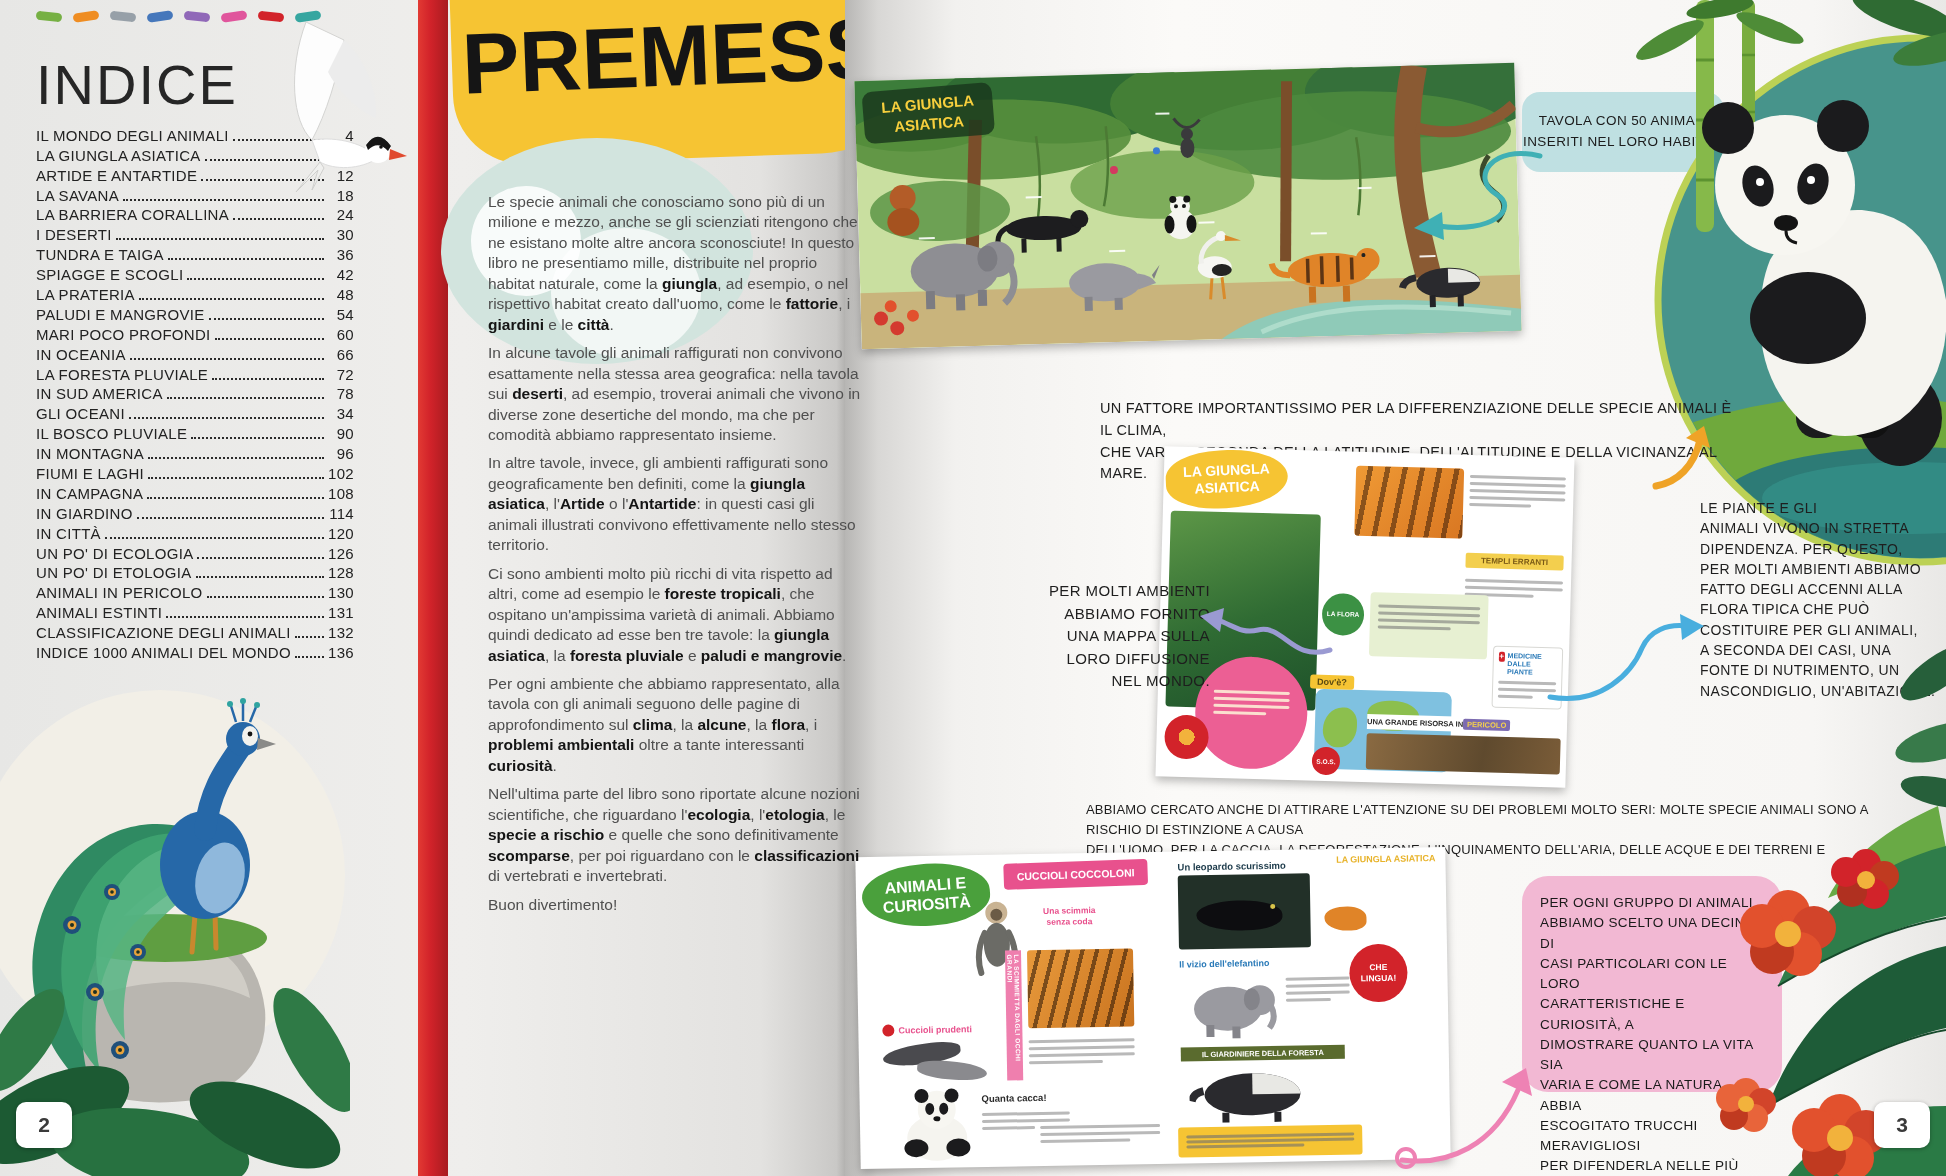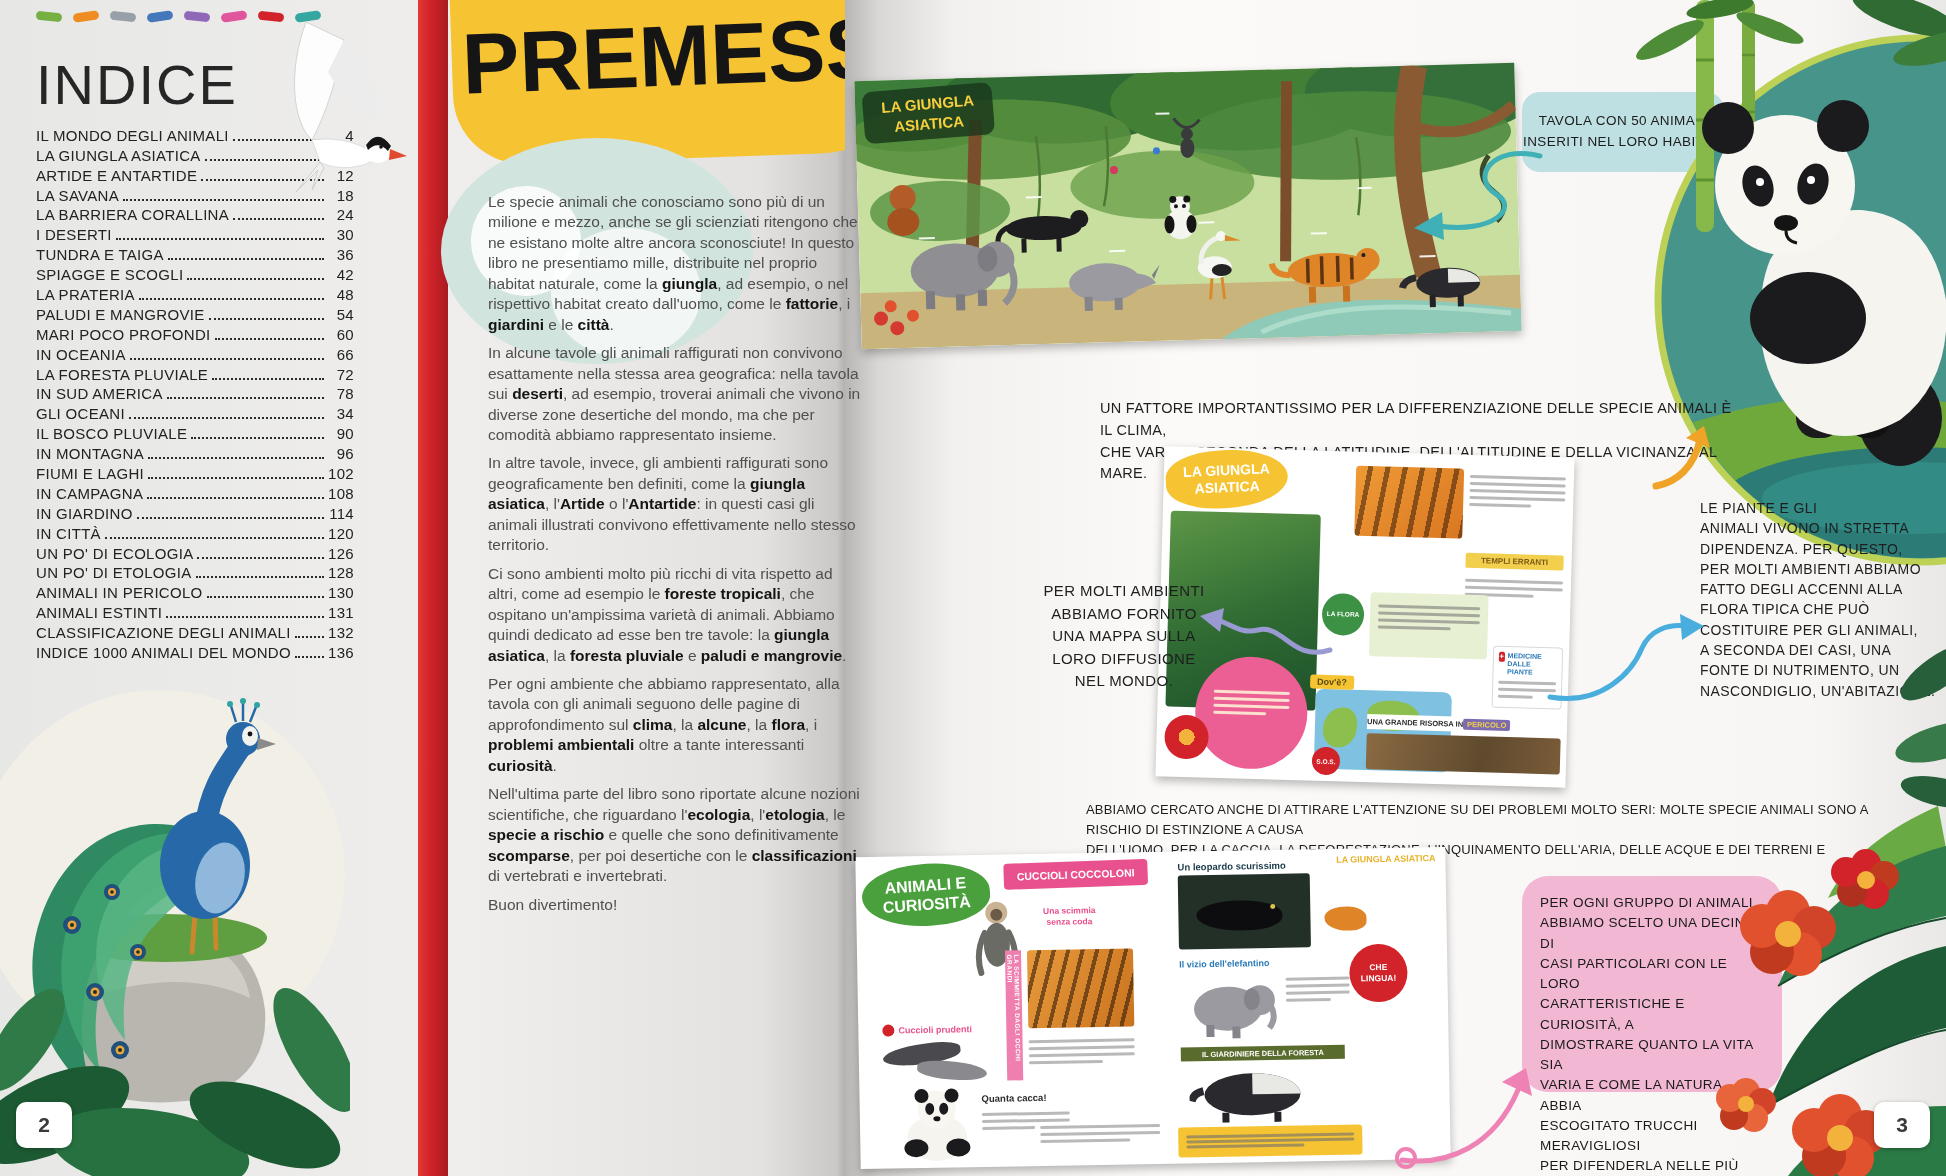--- a/index.html
+++ b/index.html
@@ -46,21 +46,21 @@
   .mp2{left:1160px;top:452px;width:410px;height:330px;transform:rotate(1.6deg);}
   .mp3{left:858px;top:852px;width:590px;height:312px;transform:rotate(-1deg);}
   .mp2 > div, .mp3 > div{position:absolute;}
   
   .tl{height:3px;background:#b9b9b9;border-radius:2px;margin:4px 0;}
   .tl.dark{background:#6f6f6f;}
   
   .bubble{position:absolute;left:1522px;top:92px;width:202px;height:80px;background:#bfe0e2;border-radius:18px;
     display:flex;align-items:center;justify-content:center;text-align:center;font-size:13.5px;line-height:1.55;color:#1c1c1c;}
   .clima-text{position:absolute;left:1100px;top:398px;width:640px;font-size:14.5px;line-height:1.5;color:#1e1e1e;letter-spacing:.3px;}
-  .callout-mappa{position:absolute;left:1038px;top:580px;width:172px;text-align:center;font-size:15px;line-height:1.5;color:#1e1e1e;}
+  .callout-mappa{position:absolute;left:1038px;top:580px;width:172px;text-align:right;font-size:15px;line-height:1.5;color:#1e1e1e;}
   .callout-piante{position:absolute;left:1700px;top:498px;width:240px;font-size:14px;line-height:1.45;color:#1e1e1e;}
   .problemi-text{position:absolute;left:1086px;top:800px;width:832px;font-size:13px;line-height:1.55;color:#1e1e1e;letter-spacing:.2px;}
   .pink-callout{position:absolute;left:1522px;top:876px;width:260px;height:216px;background:#f2b8d3;border-radius:26px;
     box-sizing:border-box;padding:17px 18px;font-size:13.5px;line-height:1.5;color:#1a1a1a;}
   svg text{font-family:"Liberation Sans",sans-serif;}
 </style>
 </head>
 <body>
 
 <div class="stage">
@@ -234,21 +234,21 @@
     <div class="cloud">
       <div class="puff1"></div>
       <div class="puff2"></div>
     </div>
     <div class="prem-text">
       <p><span>Le specie animali che conosciamo sono più di un milione e mezzo, anche se gli scienziati ritengono che ne esistano molte altre ancora sconosciute! In questo libro ne presentiamo mille, distribuite nel proprio habitat naturale, come la </span><b>giungla</b><span>, ad esempio, o nel rispettivo habitat creato dall'uomo, come le </span><b>fattorie</b><span>, i </span><b>giardini</b><span> e le </span><b>città</b><span>.</span></p>
       <p><span>In alcune tavole gli animali raffigurati non convivono esattamente nella stessa area geografica: nella tavola sui </span><b>deserti</b><span>, ad esempio, troverai animali che vivono in diverse zone desertiche del mondo, ma che per comodità abbiamo rappresentato insieme.</span></p>
       <p><span>In altre tavole, invece, gli ambienti raffigurati sono geograficamente ben definiti, come la </span><b>giungla asiatica</b><span>, l'</span><b>Artide</b><span> o l'</span><b>Antartide</b><span>: in questi casi gli animali illustrati convivono effettivamente nello stesso territorio.</span></p>
       <p><span>Ci sono ambienti molto più ricchi di vita rispetto ad altri, come ad esempio le </span><b>foreste tropicali</b><span>, che ospitano un'ampissima varietà di animali. Abbiamo quindi dedicato ad esse ben tre tavole: la </span><b>giungla asiatica</b><span>, la </span><b>foresta pluviale</b><span> e </span><b>paludi e mangrovie</b><span>.</span></p>
       <p><span>Per ogni ambiente che abbiamo rappresentato, alla tavola con gli animali seguono delle pagine di approfondimento sul </span><b>clima</b><span>, la </span><b>alcune</b><span>, la </span><b>flora</b><span>, i </span><b>problemi ambientali</b><span> oltre a tante interessanti </span><b>curiosità</b><span>.</span></p>
-      <p><span>Nell'ultima parte del libro sono riportate alcune nozioni scientifiche, che riguardano l'</span><b>ecologia</b><span>, l'</span><b>etologia</b><span>, le </span><b>specie a rischio</b><span> e quelle che sono definitivamente </span><b>scomparse</b><span>, per poi desertiche con le </span><b>classificazioni</b><span> di vertebrati e invertebrati.</span></p>
+      <p><span>Nell'ultima parte del libro sono riportate alcune nozioni scientifiche, che riguardano l'</span><b>ecologia</b><span>, l'</span><b>etologia</b><span>, le </span><b>specie a rischio</b><span> e quelle che sono definitivamente </span><b>scomparse</b><span>, per poi riguardano con le </span><b>classificazioni</b><span> di vertebrati e invertebrati.</span></p>
       <p><span>Buon divertimento!</span></p>
     </div>
 
     <svg style="position:absolute;left:0;top:620px;" width="350" height="556" viewBox="0 0 350 556">
       <circle cx="160" cy="255" r="185" fill="#f2efe7"></circle>
       <g>
         <path d="M70,390 Q70,310 160,305 Q255,305 265,390 Q270,460 195,480 Q100,492 72,445 Z" fill="#b9b6b0"></path>
         <path d="M80,380 Q90,322 165,318 Q240,320 250,378 Q180,345 80,380 Z" fill="#d6d3cc" opacity=".8"></path>
       </g>
       <ellipse cx="165" cy="318" rx="102" ry="24" fill="#5f9e41"></ellipse>

